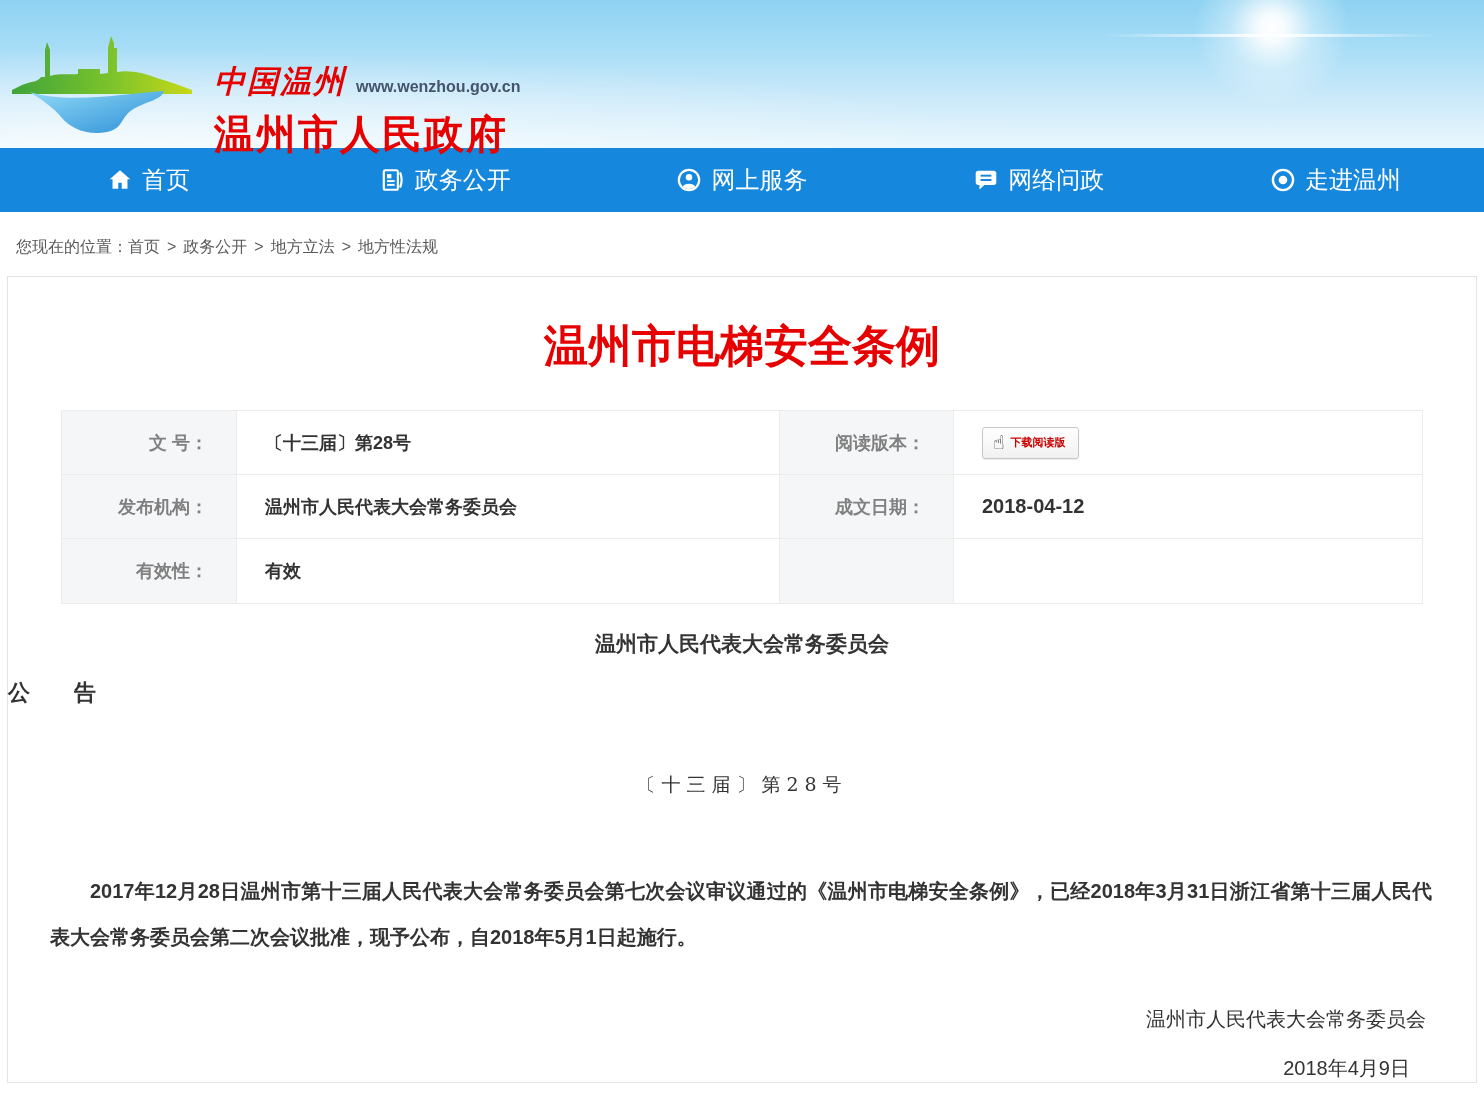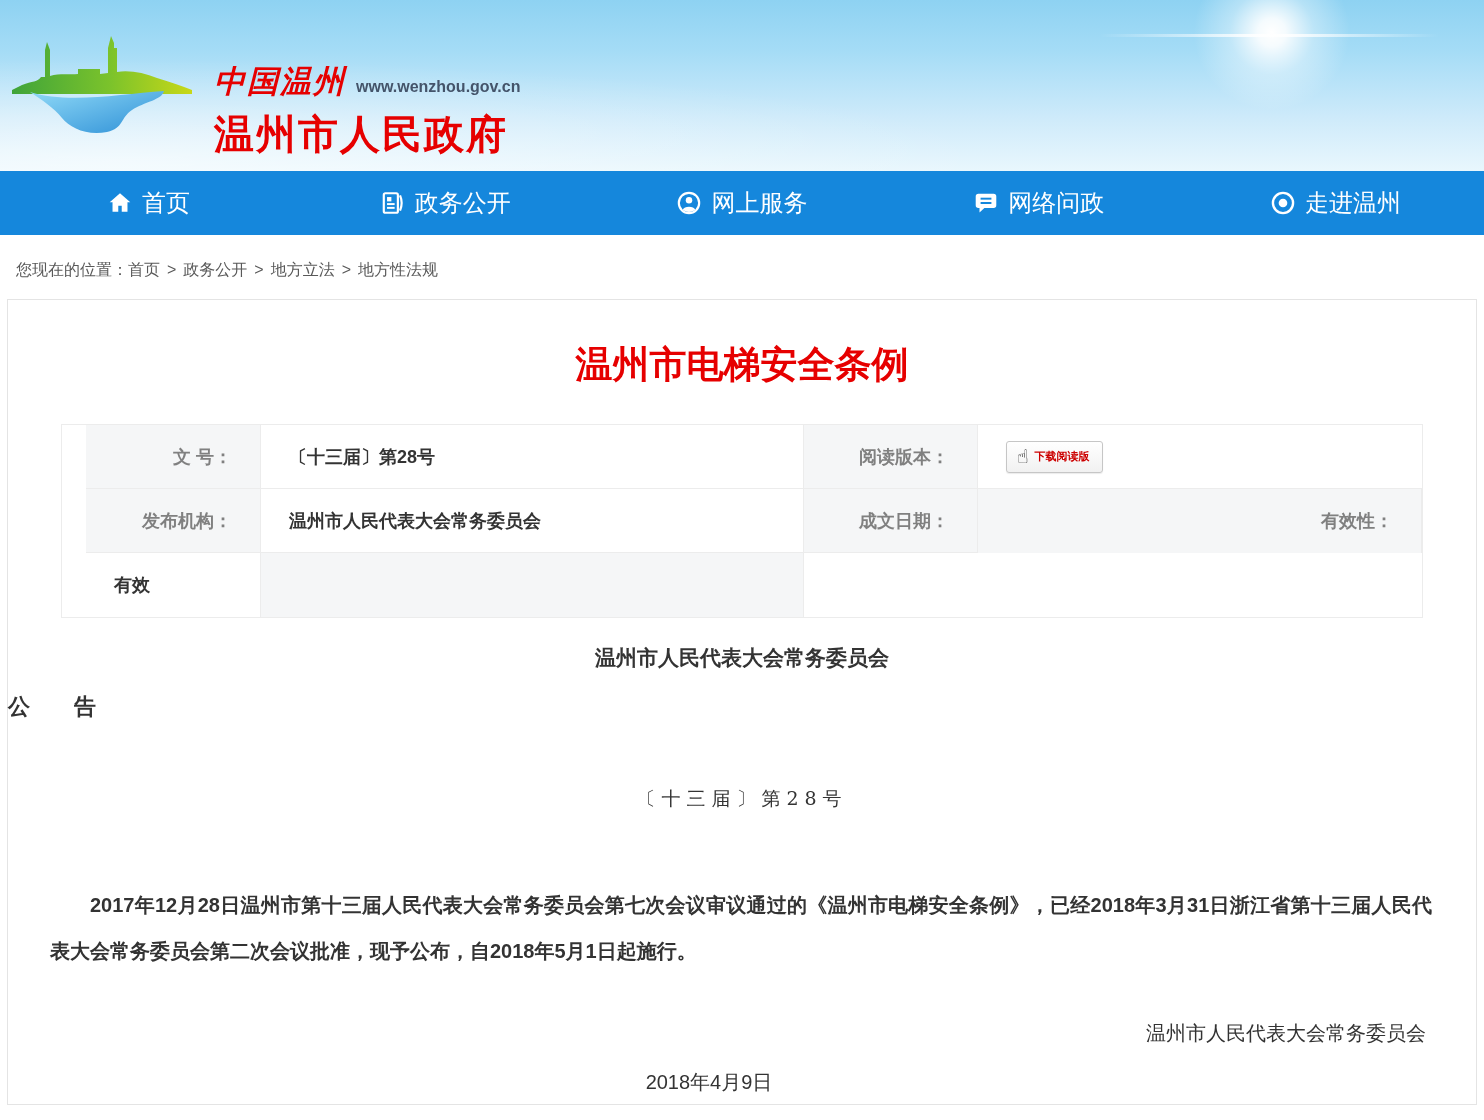--- a/index.html
+++ b/index.html
@@ -1,21 +1,21 @@
 <!DOCTYPE html>
 <html><head>
 <meta charset="utf-8">
 <style>
   * { margin:0; padding:0; box-sizing:border-box; }
   html,body { width:1484px; background:#fff; font-family:"Liberation Sans","DejaVu Sans",sans-serif; }
   .page { width:1484px; height:1120px; overflow:hidden; background:#fff; position:relative; }
 
   
   .header {
-    position:relative; height:171px;
+    position:relative; height:148px;
     background:
       radial-gradient(circle at 85.7% 19%, rgba(255,255,255,1) 0px, rgba(255,255,255,.9) 14px, rgba(255,255,255,.35) 42px, rgba(255,255,255,0) 78px),
       radial-gradient(ellipse at 8% 95%, rgba(255,255,255,.55) 0%, rgba(255,255,255,0) 45%),
       linear-gradient(180deg,#8ed2f2 0%, #a5dcf6 30%, #cdeafa 68%, #e9f7fd 100%);
   }
   .sun-ray { position:absolute; top:34px; right:45px; width:340px; height:3px;
     background:linear-gradient(90deg,rgba(255,255,255,0),rgba(255,255,255,.85) 45%,rgba(255,255,255,.85) 55%,rgba(255,255,255,0)); }
   .logo-wrap { position:absolute; left:12px; top:28px; display:flex; align-items:flex-start; }
   .logo-island { width:190px; height:122px; }
   .logo-text { margin-left:12px; padding-top:14px; }
@@ -38,25 +38,25 @@
     color:#fff; font-size:24px; cursor:pointer; }
   .nav-item svg { display:block; }
 
   
   .breadcrumb { padding:25px 0 18px 16px; font-size:16px; color:#595959; }
   .breadcrumb a { color:#595959; text-decoration:none; cursor:pointer; }
   .crumb-sep { margin:0 7px; color:#595959; }
 
   
   .content-box { margin:0 7px; border:1px solid #e4e4e4; background:#fff; min-height:806px; }
-  .doc-title { margin-top:40px; text-align:center; color:#e60000; font-size:37px; font-weight:bold; }
+  .doc-title { margin-top:40px; text-align:center; color:#e60000; font-size:44px; font-weight:bold; }
 
   
   .meta-table { margin:34px 53px 0 53px; border:1px solid #ececec;
-    display:grid; grid-template-columns:175px 543px 174px 1fr;padding-left:24px; }
+    display:grid; grid-template-columns:175px 543px 174px 1fr; }
   .meta-cell { height:64px; display:flex; align-items:center; font-size:18px; font-weight:bold;
     border-right:1px solid #ececec; border-bottom:1px solid #ececec; }
   .meta-cell.lbl { background:#f5f6f7; color:#808080; justify-content:flex-end; padding-right:28px; }
   .meta-cell.val { color:#333; padding-left:28px; background:#fff; }
   .meta-cell.last-col { border-right:none; }
   .meta-cell.last-row { border-bottom:none; }
   .meta-date { font-size:20px; }
 
   .dl-btn { display:inline-flex; align-items:center; gap:6px; padding:5px 12px 6px 10px;
     border:1px solid #c6c6c6; border-radius:3px; background:linear-gradient(#ffffff,#f1f1f1);
@@ -65,21 +65,21 @@
   .dl-text { color:#cc0000; font-size:11px; font-weight:bold; }
 
   
   .org-line { margin-top:26px; text-align:center; font-size:21px; font-weight:bold; color:#333; }
   .announce-line { margin-top:20px; font-size:22px; font-weight:bold; color:#333; }
   .docno-line { margin-top:64px; text-align:center; font-size:19px; color:#333;
     font-family:"DejaVu Serif","Liberation Serif",serif; letter-spacing:6px; }
   .body-para { margin:70px 44px 0 42px; font-size:20px; font-weight:bold; color:#333;
     line-height:46px; text-indent:2em; text-align:justify; }
   .sign-line { margin-top:46px; text-align:right; padding-right:50px; font-size:20px; color:#333; }
-  .sign-date { margin-top:22px; text-align:center; padding-right:66px; font-size:20px; color:#333; }
+  .sign-date { margin-top:22px; text-align:right; padding-right:66px; font-size:20px; color:#333; }
 </style>
 </head>
 <body>
 
 <div class="page">
 
   <div class="header">
     <div class="sun-ray"></div>
 
     <div class="logo-wrap">
@@ -167,20 +167,21 @@
       <div class="meta-cell val last-col">
         <span class="dl-btn">
           <span class="dl-hand">☝</span>
           <span class="dl-text">下载阅读版</span>
         </span>
       </div>
 
       <div class="meta-cell lbl">发布机构：</div>
       <div class="meta-cell val">温州市人民代表大会常务委员会</div>
       <div class="meta-cell lbl">成文日期：</div>
+      <div class="meta-cell val last-col meta-date">2018-04-12</div>
 
       <div class="meta-cell lbl last-row">有效性：</div>
       <div class="meta-cell val last-row">有效</div>
       <div class="meta-cell lbl last-row"></div>
       <div class="meta-cell val last-col last-row"></div>
     </div>
 
     <div class="org-line">温州市人民代表大会常务委员会</div>
     <div class="announce-line">公　　告</div>
     <div class="docno-line">〔十三届〕第28号</div>

